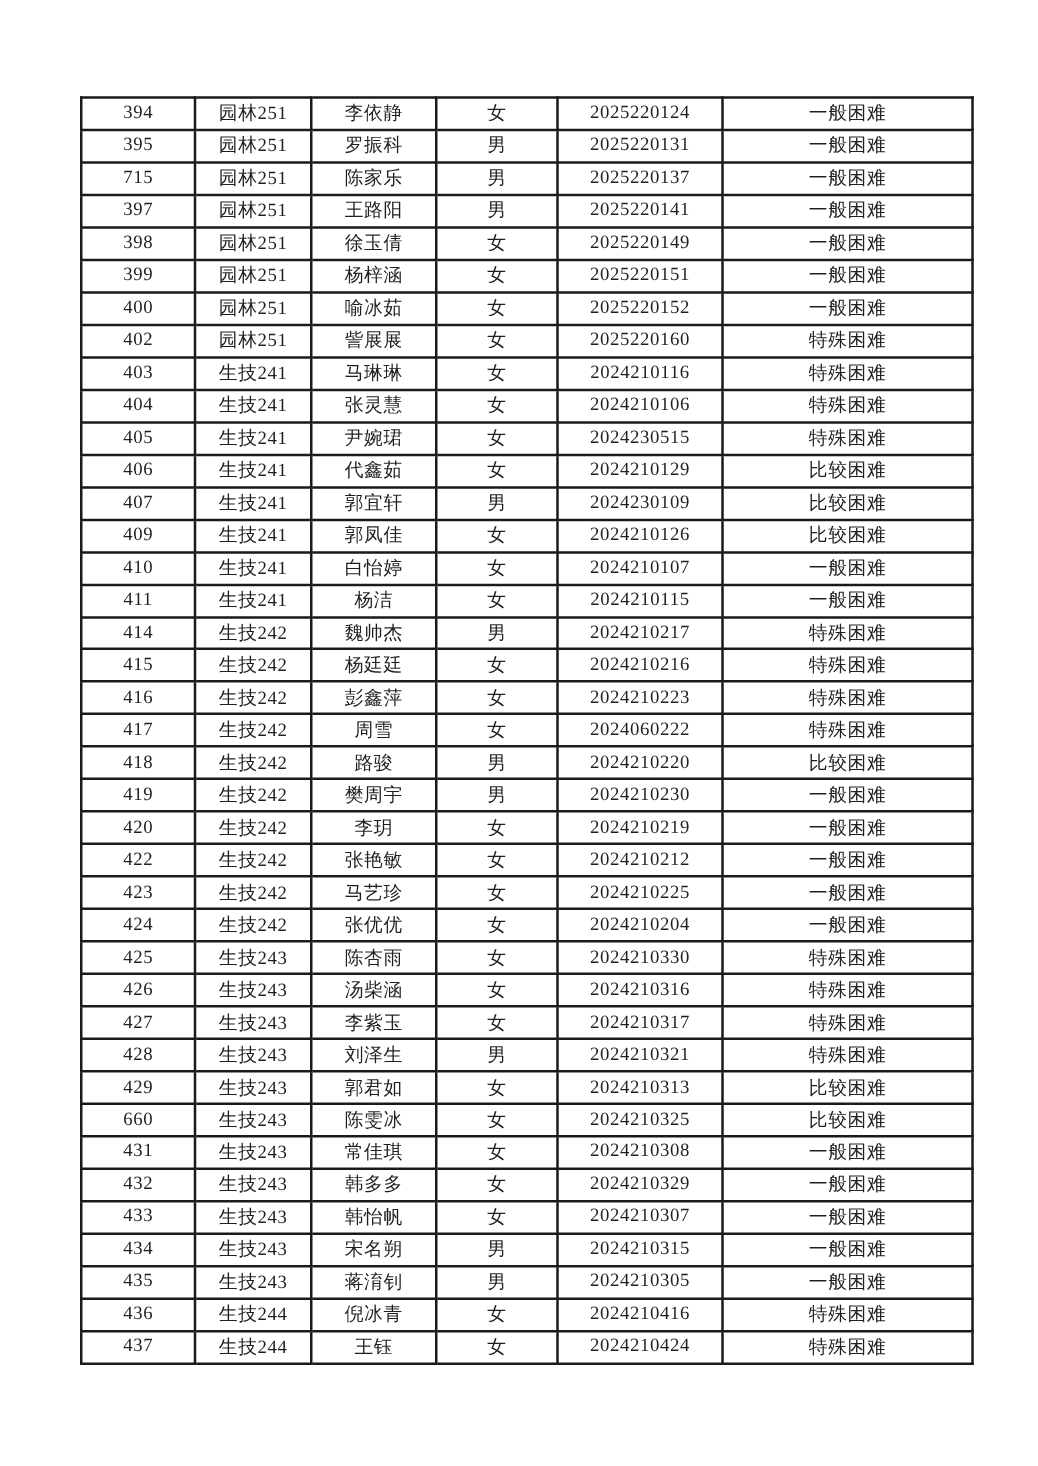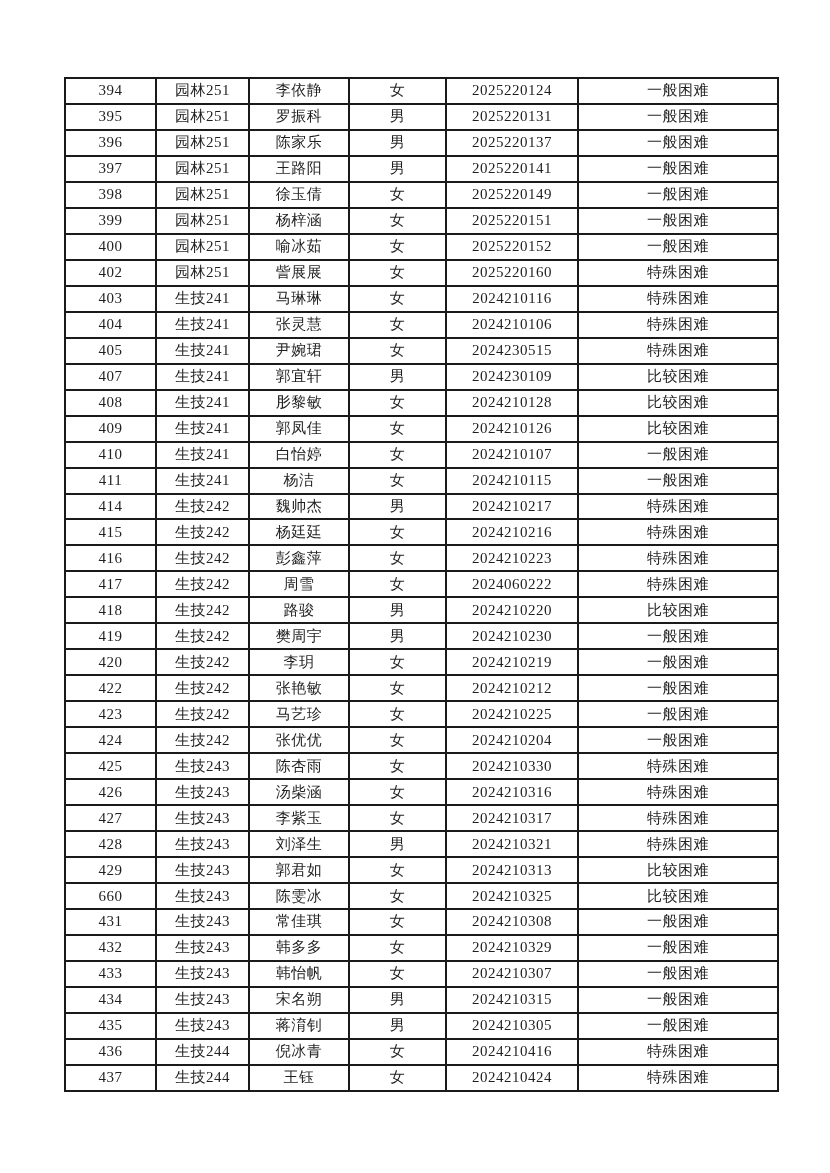--- a/index.html
+++ b/index.html
@@ -71,21 +71,21 @@
   <tr>
     <td>395</td>
     <td>园林251</td>
     <td>罗振科</td>
     <td>男</td>
     <td>2025220131</td>
     <td>一般困难</td>
   </tr>
 
   <tr>
-    <td>396</td>
+    <td>715</td>
     <td>园林251</td>
     <td>陈家乐</td>
     <td>男</td>
     <td>2025220137</td>
     <td>一般困难</td>
   </tr>
 
   <tr>
     <td>397</td>
     <td>园林251</td>
@@ -152,38 +152,38 @@
 
   <tr>
     <td>405</td>
     <td>生技241</td>
     <td>尹婉珺</td>
     <td>女</td>
     <td>2024230515</td>
     <td>特殊困难</td>
   </tr>
 
+  <tr>
+    <td>406</td>
+    <td>生技241</td>
+    <td>代鑫茹</td>
+    <td>女</td>
+    <td>2024210129</td>
+    <td>比较困难</td>
+  </tr>
 
   <tr>
     <td>407</td>
     <td>生技241</td>
     <td>郭宜轩</td>
     <td>男</td>
     <td>2024230109</td>
     <td>比较困难</td>
   </tr>
 
-  <tr>
-    <td>408</td>
-    <td>生技241</td>
-    <td>肜黎敏</td>
-    <td>女</td>
-    <td>2024210128</td>
-    <td>比较困难</td>
-  </tr>
 
   <tr>
     <td>409</td>
     <td>生技241</td>
     <td>郭凤佳</td>
     <td>女</td>
     <td>2024210126</td>
     <td>比较困难</td>
   </tr>
 

